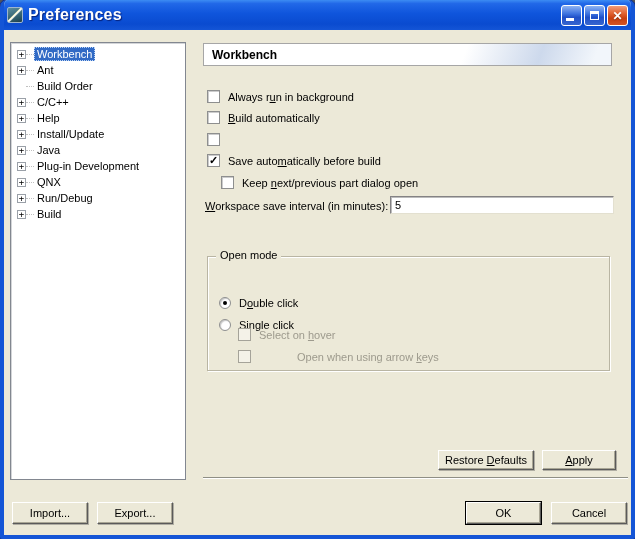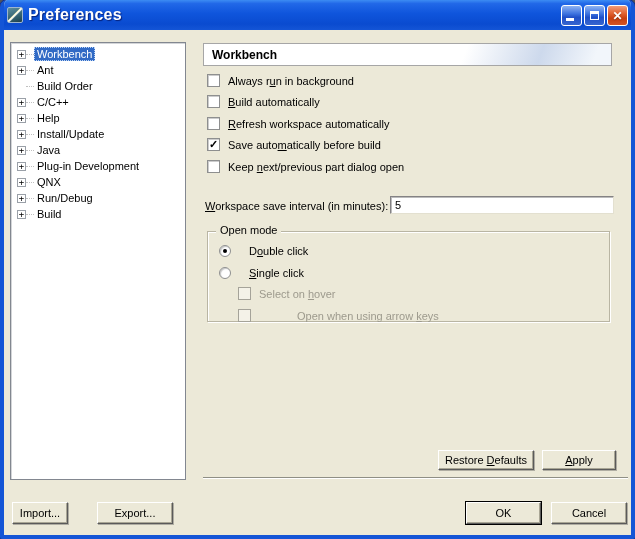--- a/index.html
+++ b/index.html
@@ -62,42 +62,42 @@
   
   .banner{
     position:absolute;left:199px;top:13px;width:409px;height:23px;background:#fff;
     border:1px solid #A6A6A6;display:flex;align-items:center;overflow:hidden;
   }
   .banner::after{
     content:"";position:absolute;right:0;top:0;width:55%;height:100%;
     background:linear-gradient(110deg,rgba(205,217,236,0) 35%,#CDD9EC 68%,#F2F6FB 92%);
   }
   .banner-title{font-weight:bold;font-size:12px;margin-left:8px;position:relative;z-index:1;}
-  .check-row{position:absolute;display:flex;align-items:center;gap:8px;}
+  .check-row{position:absolute;display:flex;align-items:center;gap:8px;margin-top:16px;}
   .checkbox{
     width:13px;height:13px;background:#fff;border:1px solid #8E8F8F;
     box-shadow:inset 1px 1px 0 rgba(128,128,128,.4);
     display:flex;align-items:center;justify-content:center;
   }
   .checkbox .mark{font-size:11px;font-weight:bold;line-height:1;margin-top:-1px;}
   .checkbox.disabled{background:#F4F2E8;border-color:#A5A399;box-shadow:none;}
   .mn{text-decoration:underline;}
   .field-label{position:absolute;left:201px;top:170px;}
   .text-field{
     position:absolute;left:386px;top:166px;width:224px;height:18px;
     background:#fff;border:1px solid;border-color:#848284 #E3E0D0 #E3E0D0 #848284;
     box-shadow:inset 1px 1px 0 rgba(64,64,64,.35);
     font-family:"Liberation Sans",sans-serif;font-size:11px;padding:1px 4px;outline:none;
   }
   .groupbox{
-    position:absolute;left:203px;top:201px;width:403px;height:91px;
+    position:absolute;left:203px;top:226px;width:403px;height:115px;
     border:1px solid #B9B5A3;box-shadow:1px 1px 0 #FFFFFF,inset 1px 1px 0 #FFFFFF;
   }
   .group-legend{position:absolute;left:8px;top:-8px;background:#ECE9D8;padding:0 4px;}
-  .radio-row{position:absolute;display:flex;align-items:center;gap:18px;}
+  .radio-row{position:absolute;display:flex;align-items:center;gap:8px;margin-top:27px;}
   .radio{
     width:12px;height:12px;border-radius:50%;background:#fff;border:1px solid #8E8F8F;
     box-shadow:inset 1px 1px 1px rgba(128,128,128,.45);position:relative;
   }
   .radio.on::after{
     content:"";position:absolute;left:3px;top:3px;width:4px;height:4px;border-radius:50%;background:#000;
   }
   .sub-check{color:#9D9A8D;}
   .note-row{position:absolute;left:8px;top:92px;}
   .note-label{font-weight:bold;margin-right:5px;}
@@ -209,29 +209,28 @@
     <div class="check-row" style="left:203px;top:65px;">
       <span class="checkbox">
           <span class="mark"></span>
         </span>
       <span><span></span><span class="mn">B</span><span>uild automatically</span></span>
     </div>
     <div class="check-row" style="left:203px;top:87px;">
       <span class="checkbox">
           <span class="mark"></span>
         </span>
-      <span><span></span><span class="mn">R</span><span>efresh workspace automatically</span></span>
     </div>
     <div class="check-row" style="left:203px;top:108px;">
       <span class="checkbox">
           <span class="mark">✓</span>
         </span>
       <span><span>Save auto</span><span class="mn">m</span><span>atically before build</span></span>
     </div>
-    <div class="check-row" style="left:203px;top:130px;">
+    <div class="check-row" style="left:217px;top:130px;">
       <span class="checkbox">
           <span class="mark"></span>
         </span>
       <span><span>Keep </span><span class="mn">n</span><span>ext/previous part dialog open</span></span>
     </div>
 
     <span class="field-label"><span class="mn">W</span><span>orkspace save interval (in minutes):</span></span>
     <input class="text-field" type="text" value="5" style="">
 
     <div class="groupbox">
@@ -260,21 +259,21 @@
 
     <div class="btn" style="left:434px;top:420px;width:96px;">
       <span><span>Restore </span><span class="mn">D</span><span>efaults</span></span>
     </div>
     <div class="btn" style="left:538px;top:420px;width:74px;">
       <span><span class="mn">A</span><span>pply</span></span>
     </div>
 
     <div class="separator"></div>
 
-    <div class="btn" style="left:8px;top:472px;width:56px;height:22px;">
+    <div class="btn" style="left:8px;top:472px;width:76px;height:22px;">
       <span>Import...</span>
     </div>
     <div class="btn" style="left:93px;top:472px;width:76px;height:22px;">
       <span>Export...</span>
     </div>
     <div class="btn" style="left:547px;top:472px;width:76px;height:22px;">
       <span>Cancel</span>
     </div>
     <div class="btn default" style="left:462px;top:472px;width:75px;height:22px;">
       <span>OK</span>

